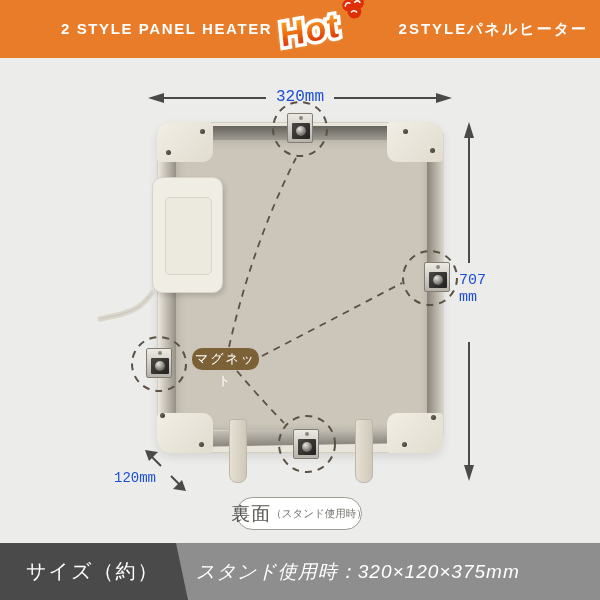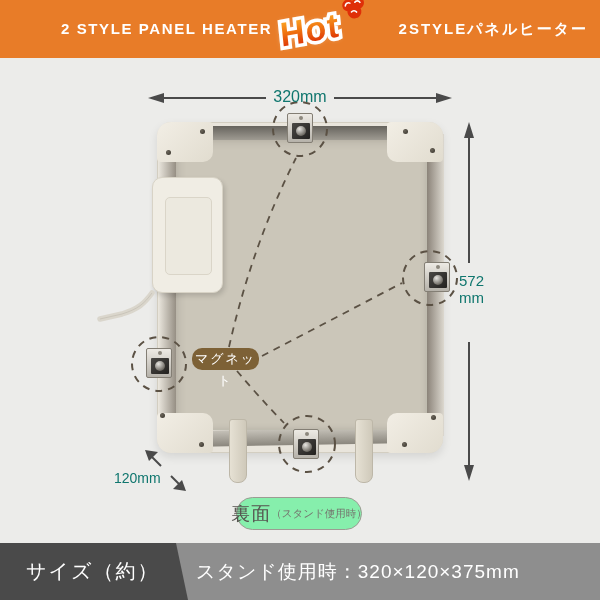--- a/index.html
+++ b/index.html
@@ -62,41 +62,41 @@
     background:#8C877D; }
   .magnet-top    { left:287px; top:113px; }
   .magnet-right  { left:424px; top:262px; }
   .magnet-left   { left:146px; top:348px; }
   .magnet-bottom { left:293px; top:429px; }
 
   
   .overlay { position:absolute; left:0; top:0; width:600px; height:600px; z-index:8; pointer-events:none; }
 
   
-  .dim-text { position:absolute; color:#0f766e; z-index:9; }
+  .dim-text { position:absolute; color:#1d4ed8; z-index:9;font-family:Liberation Mono, monospace; }
   .dim-width { left:268px; top:88px; width:64px; text-align:center; font-size:16px; }
   .dim-height { left:459px; top:273px; font-size:15px; line-height:1.1; }
   .dim-depth { left:114px; top:470px; font-size:14px; }
   .magnet-tag { position:absolute; left:192px; top:348px; width:67px; height:22px; z-index:9;
     background:#7D6136; color:#FFF; font-size:13px; letter-spacing:2px;
     text-align:center; line-height:22px;border-radius:10px; }
   .caption-pill { position:absolute; left:236px; top:497px; width:126px; height:33px; z-index:9;
-    background:#86efac; border:1.5px solid #9C9C93; border-radius:17px;
+    background:#ffffff; border:1.5px solid #9C9C93; border-radius:17px;
     display:flex; align-items:center; justify-content:center; white-space:nowrap; }
   .caption-main { font-size:19px; color:#55544F; letter-spacing:1px; }
   .caption-sub { font-size:10.5px; color:#74736D; }
 
   
   .footer { position:absolute; left:0; top:543px; width:600px; height:74px; background:#8E8E8E; z-index:10; }
   .footer-dark { position:absolute; left:0; top:0; width:200px; height:57px; background:#4A4A4A;
     clip-path:polygon(0 0, 176px 0, 188px 100%, 0 100%); }
   .footer-left-label { position:absolute; left:26px; top:0; height:57px; line-height:57px;
     color:#FFF; font-size:20px; letter-spacing:2px; z-index:2; }
   .footer-right-label { position:absolute; left:196px; top:0; height:57px; line-height:57px;
-    color:#FFF; font-size:19px; letter-spacing:1px; z-index:2; }
+    color:#FFF; font-size:19px; letter-spacing:1px; z-index:2;font-style:italic; }
 </style>
 </head>
 <body>
 
 <div id="canvas">
 
   <div class="header">
     <div class="header-title-en">2 STYLE PANEL HEATER</div>
     <div class="hot-logo">
       <span class="hot-text hot-back">Hot</span>
@@ -201,21 +201,21 @@
     <g stroke="#4A4A4A" stroke-width="2" fill="#4A4A4A">
       <line x1="150" y1="455" x2="161" y2="466"></line>
       <line x1="171" y1="476" x2="181" y2="486"></line>
       <polygon points="145,450 149,461 158,452" stroke="none"></polygon>
       <polygon points="186,491 182,480 173,489" stroke="none"></polygon>
     </g>
   </svg>
 
   <div class="dim-text dim-width">320mm</div>
   <div class="dim-text dim-height">
-    <div>572</div>
+    <div>707</div>
     <div>mm</div>
   </div>
   <div class="dim-text dim-depth">120mm</div>
 
   <div class="magnet-tag">マグネット</div>
 
   <div class="caption-pill">
     <span class="caption-main">裏面</span>
     <span class="caption-sub">（スタンド使用時）</span>
   </div>

